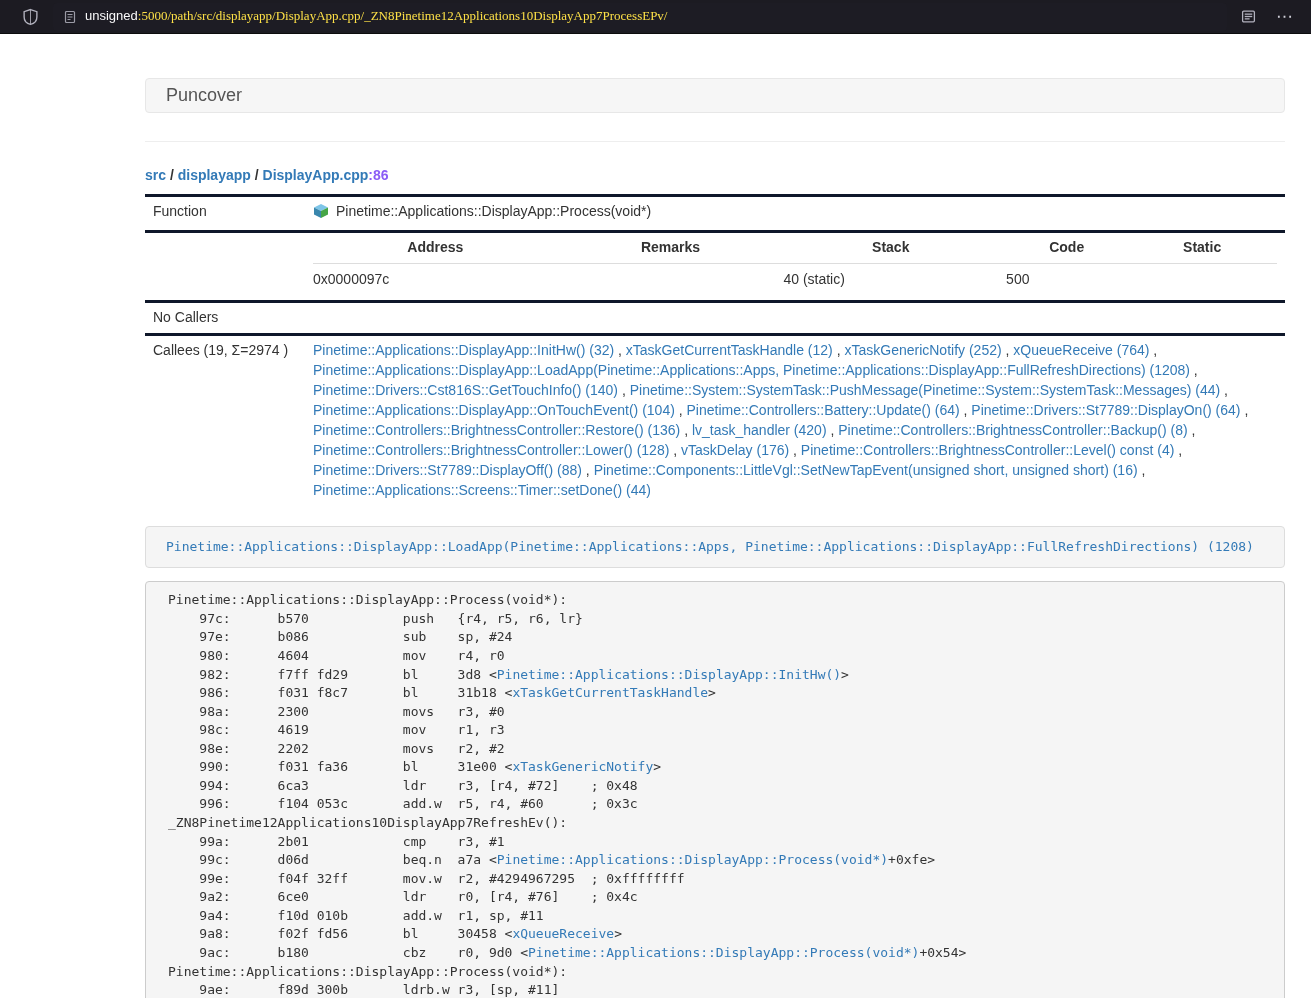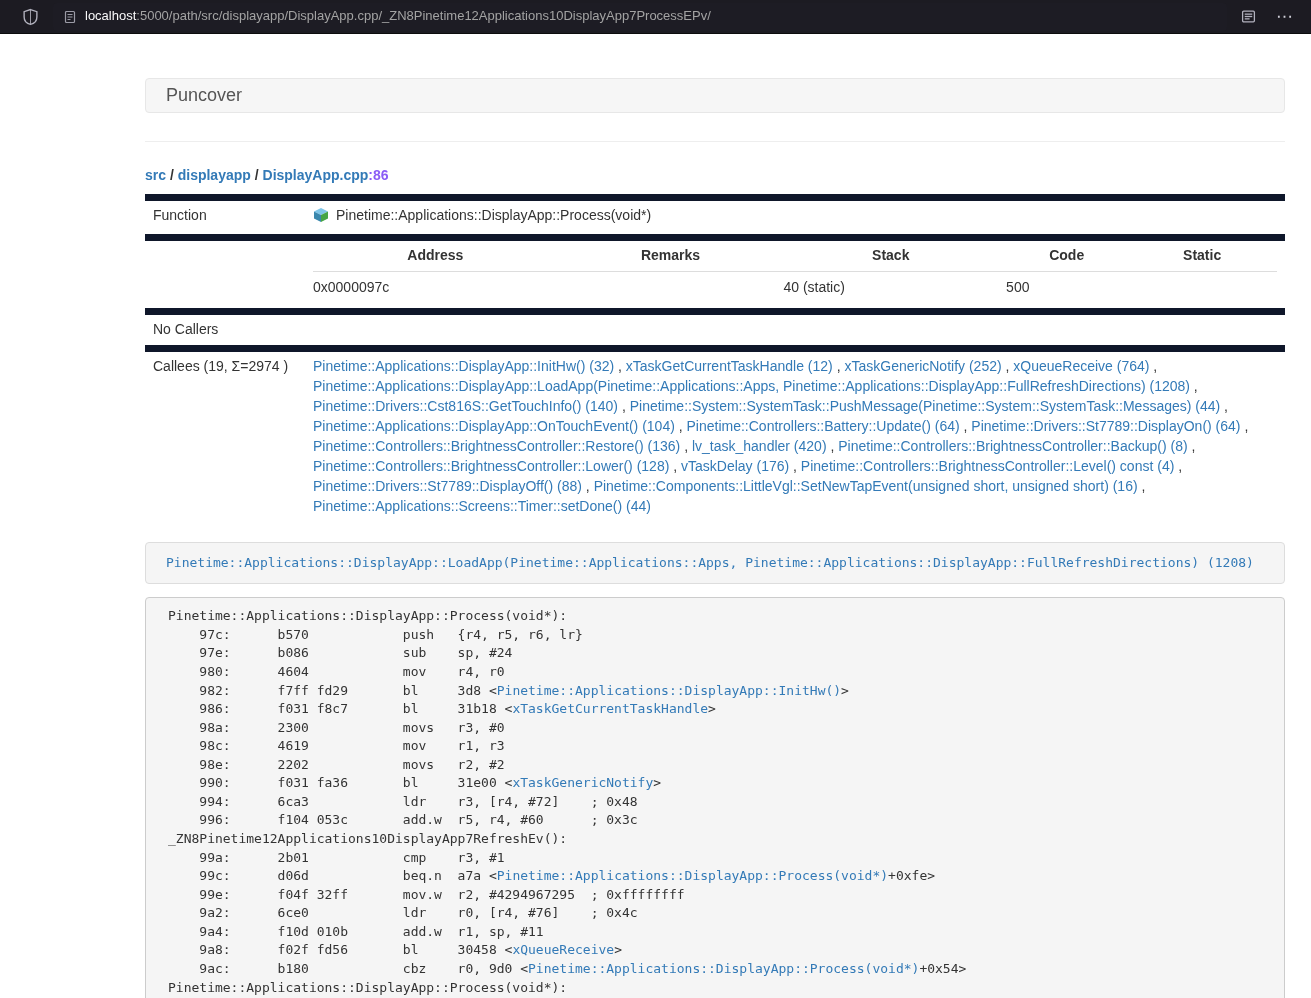--- a/index.html
+++ b/index.html
@@ -17,21 +17,21 @@
     display: flex; align-items: center; padding: 0 14px 0 22px;
   }
   .tb-icon { display: inline-flex; align-items: center; justify-content: center; }
   .urlbar {
     flex: 1; display: flex; align-items: center; height: 28px;
     margin: 0 10px 0 14px; padding: 0 10px; border-radius: 4px;
     background: #1d1c24; font-size: 13px; white-space: nowrap; overflow: hidden;
   }
   .urlbar .tb-icon { margin-right: 8px; }
   .url-domain { color: #f9f9fa; }
-  .url-path { color: #a3a3a3; }
+  .url-path { color: #fde047; font-family: Liberation Serif, serif; }
   .tb-right { display: flex; align-items: center; gap: 16px; margin-left: 4px; }
   .menu-dots { color: #cfcfd8; font-size: 17px; line-height: 1; padding: 0 4px; cursor: default; }
 
   
   .content { margin-left: 145px; width: 1140px; padding-top: 44px; }
 
   .navbar {
     height: 35px; background: #f6f6f6; border: 1px solid #e7e7e7; border-radius: 4px;
     display: flex; align-items: center; padding: 0 20px;
   }
@@ -42,21 +42,21 @@
   .crumb { margin: 24px 0 8px 0; font-weight: bold; }
   .crumb a { color: #337ab7; }
   .crumb-sep { color: #333; }
   .crumb-suffix { color: #8b5cf6; }
 
   a { color: #337ab7; text-decoration: none; }
 
   table.main { width: 100%; border-collapse: collapse; }
   table.main > tbody > tr > th,
   table.main > tbody > tr > td {
-    border-top: 7px solid #0f172a; padding: 5px 8px; text-align: left;
+    border-top: 3px solid #0f172a; padding: 5px 8px; text-align: left;
     vertical-align: top; font-weight: normal;
   }
   th.rowlabel { width: 160px; font-weight: bold; white-space: nowrap; }
 
   table.stats { width: 100%; border-collapse: collapse; }
   table.stats th {
     font-weight: bold; text-align: center; padding: 0 8px 5px 0;
     border-bottom: 1px solid #ddd;
   }
   table.stats td { padding: 6px 8px 5px 0; text-align: left; margin-top: 23px; }
@@ -94,21 +94,21 @@
   </span>
   <div class="urlbar">
     <span class="tb-icon">
       <svg width="14" height="14" viewBox="0 0 14 14" fill="none" stroke="#9b9ba6" stroke-width="1.2">
         <rect x="2.5" y="1.5" width="9" height="11" rx="1"></rect>
         <line x1="4.5" y1="4.5" x2="9.5" y2="4.5"></line>
         <line x1="4.5" y1="7" x2="9.5" y2="7"></line>
         <line x1="4.5" y1="9.5" x2="7.5" y2="9.5"></line>
       </svg>
     </span>
-    <span class="url-domain">localhost</span>
+    <span class="url-domain">unsigned</span>
       <span class="url-path">:5000/path/src/displayapp/DisplayApp.cpp/_ZN8Pinetime12Applications10DisplayApp7ProcessEPv/</span>
   </div>
   <div class="tb-right">
     <span class="tb-icon">
       <svg width="15" height="15" viewBox="0 0 14 14" fill="none" stroke="#b1b1bd" stroke-width="1.2">
         <rect x="1.5" y="2" width="11" height="10" rx="1"></rect>
         <line x1="3.5" y1="4.8" x2="10.5" y2="4.8"></line>
         <line x1="3.5" y1="7" x2="10.5" y2="7"></line>
         <line x1="3.5" y1="9.2" x2="8" y2="9.2"></line>
       </svg>

